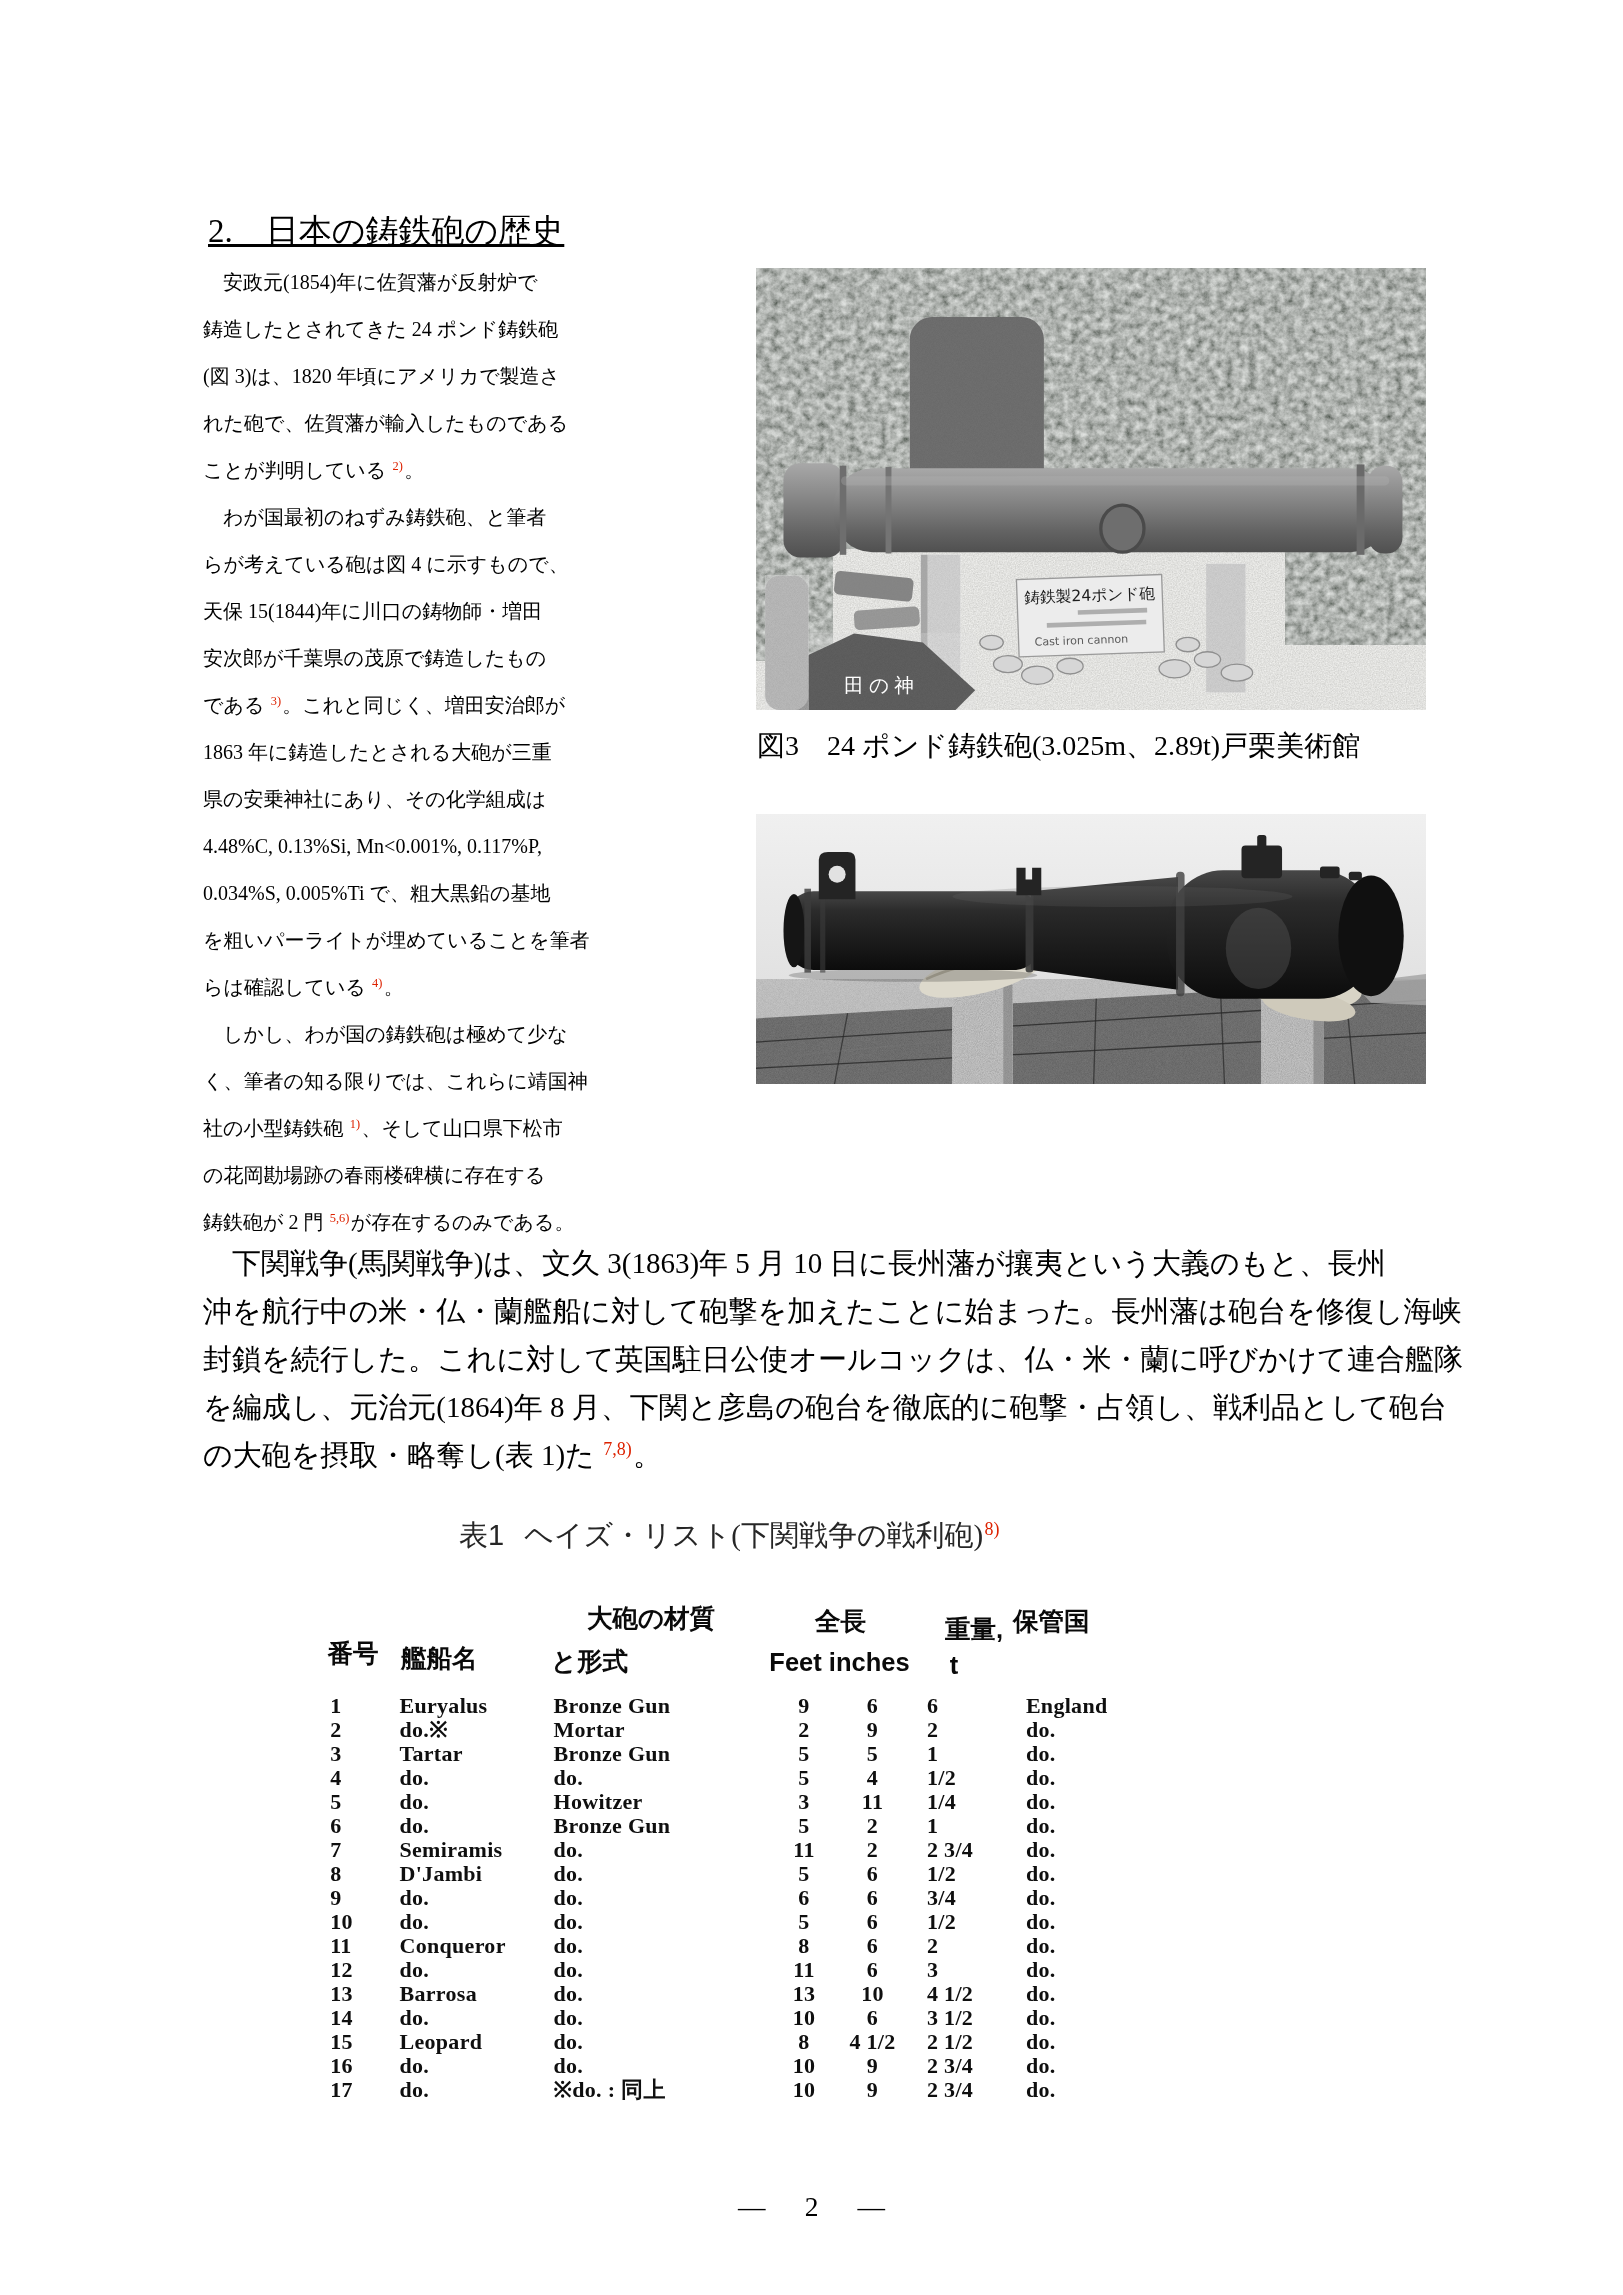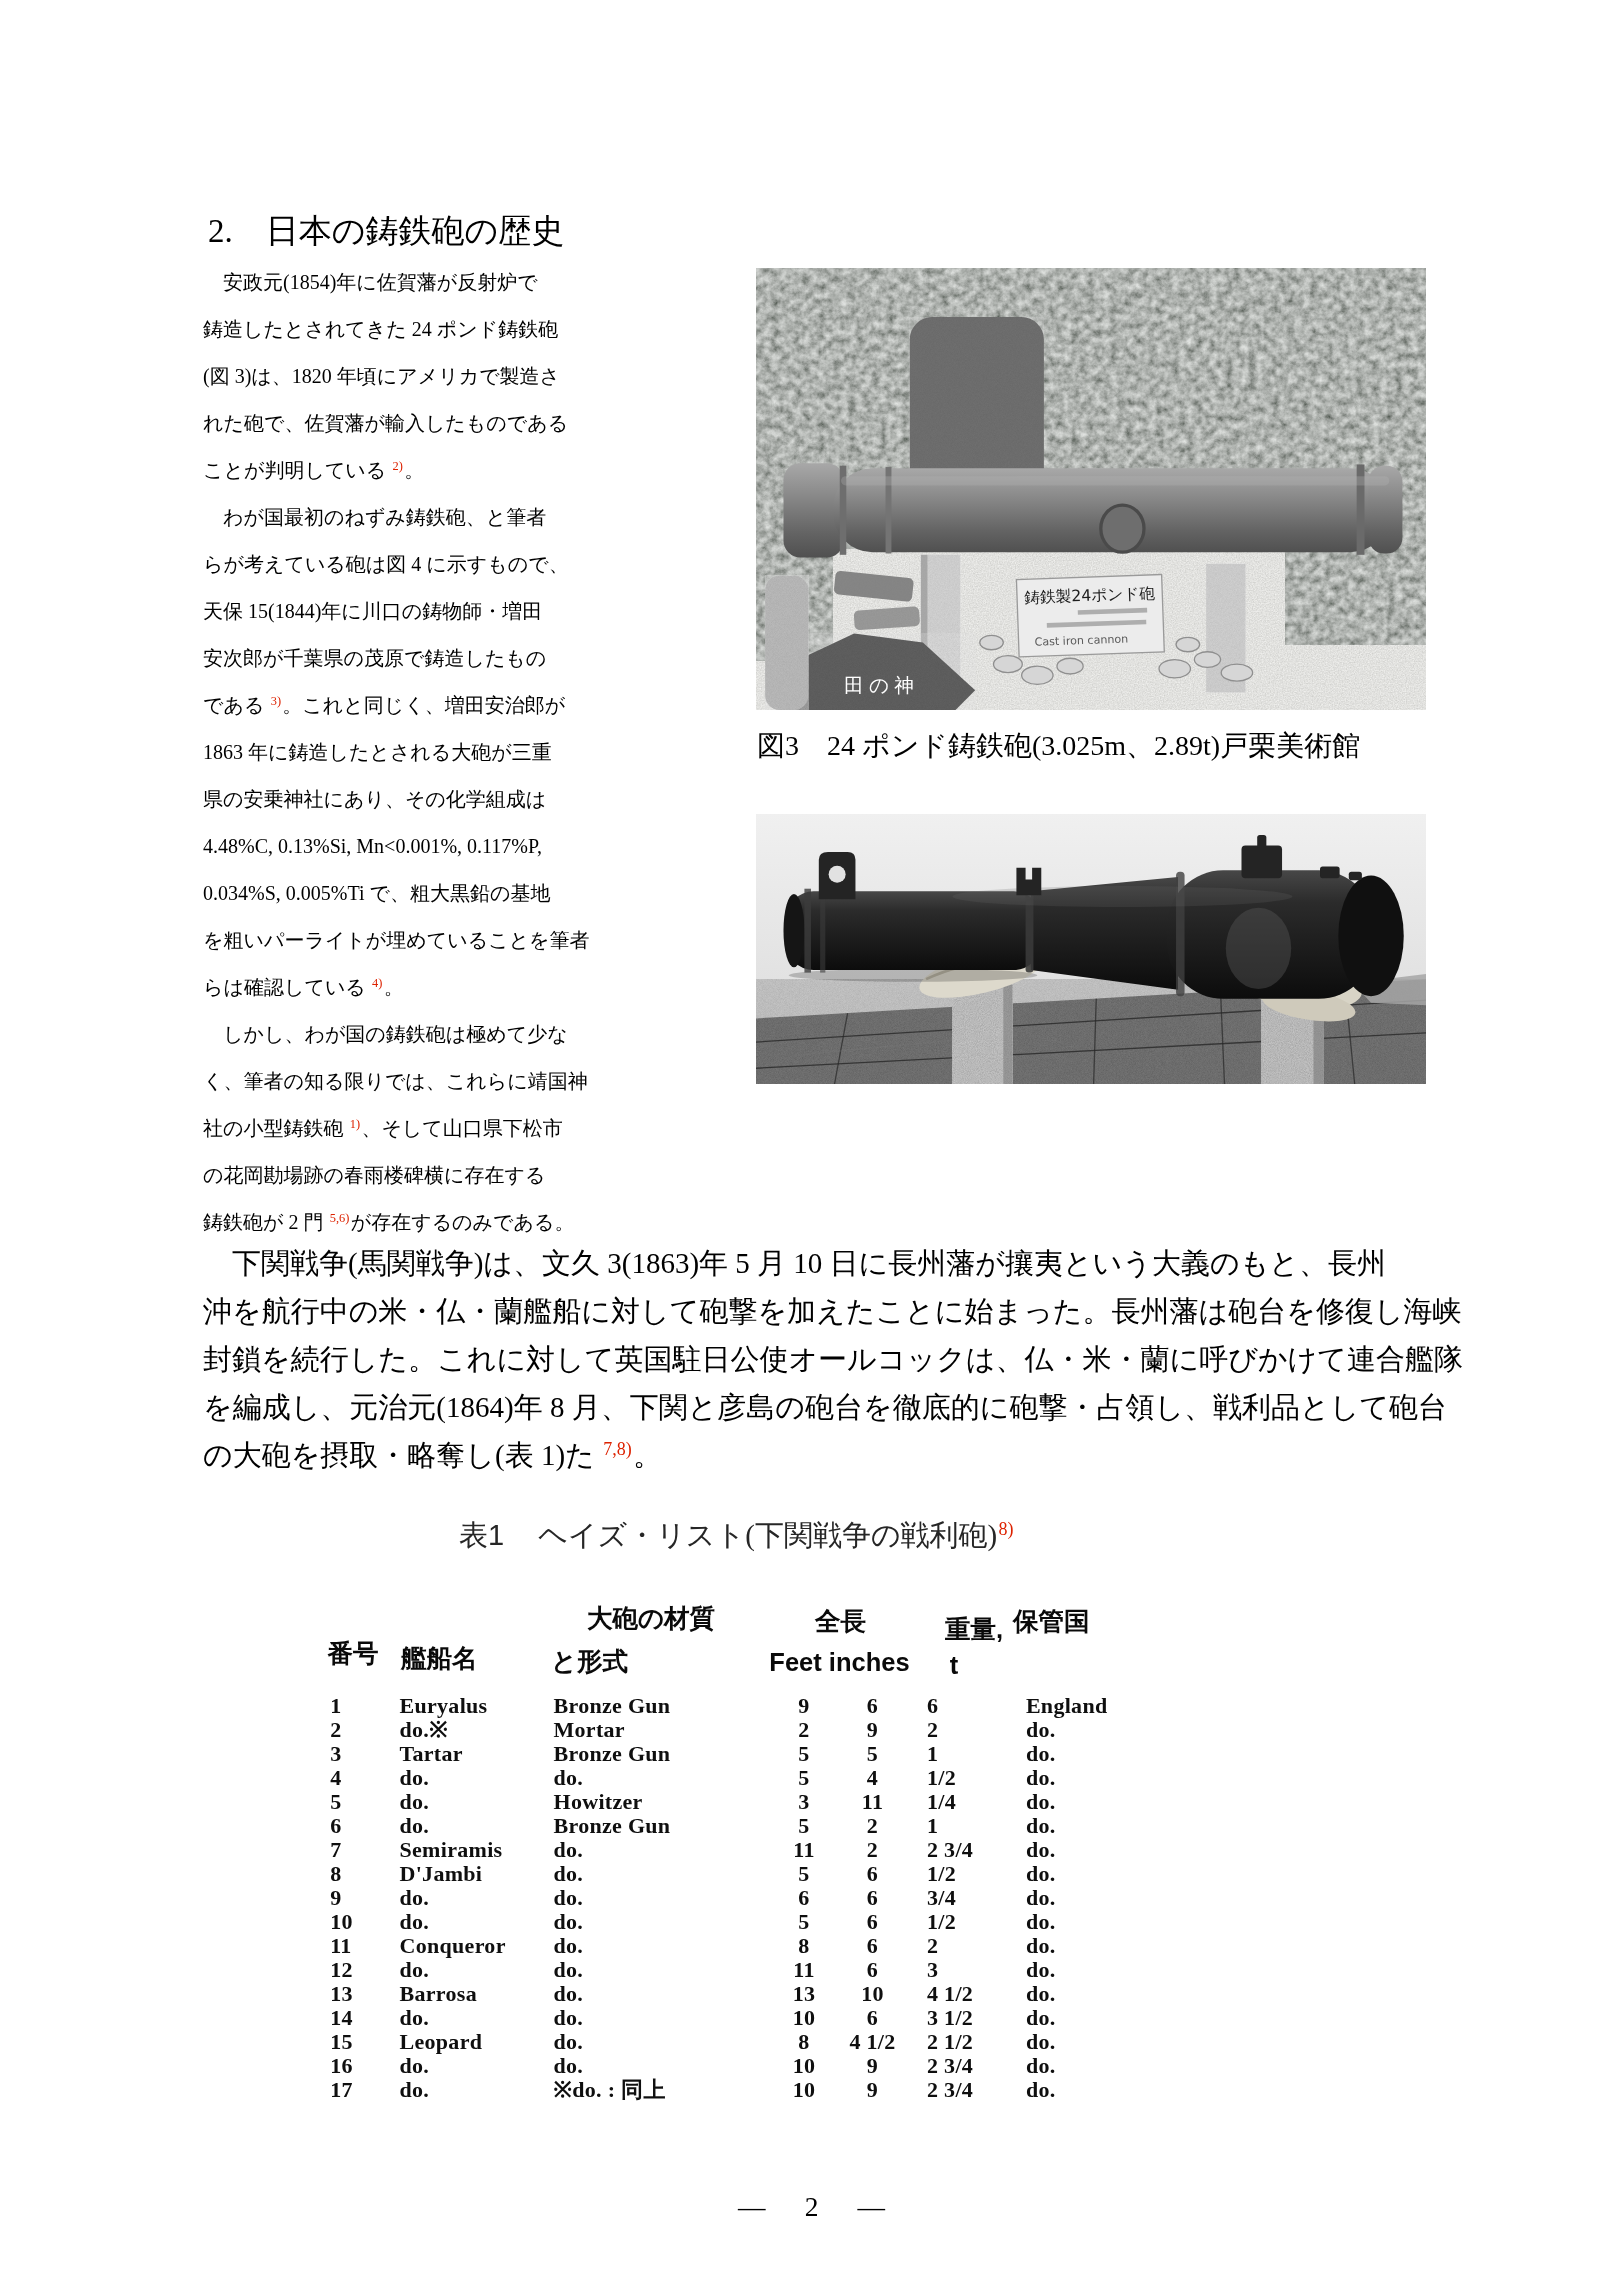--- a/index.html
+++ b/index.html
@@ -1,36 +1,36 @@
 <!DOCTYPE html>
 <html style="font-size:10.5px"><head>
 <meta charset="utf-8">
 <style>
   html,body{margin:0;padding:0;background:#888;}
   .page{
     position:relative;width:1623px;height:2295px;background:#ffffff;
     font-family:"Liberation Serif","DejaVu Serif",serif;color:#000;
     overflow:hidden;
   }
-  .heading{position:absolute;left:208px;top:209px;font-size:33px;white-space:nowrap;}
+  .heading{position:absolute;left:208px;top:209px;font-size:33px;white-space:nowrap;text-decoration:underline;}
   .leftcol{position:absolute;left:203px;top:259px;width:543px;}
   .leftcol .line{height:47px;line-height:47px;font-size:20px;white-space:nowrap;}
   .para2{position:absolute;left:203px;top:1239px;width:1243px;}
   .para2 .line{height:48px;line-height:48px;font-size:29px;white-space:nowrap;}
   .sup{color:#dd2200;font-size:0.62em;position:relative;top:-0.55em;margin:0 1.3px;}
   .figure{position:absolute;}
   .fig3{left:756px;top:268px;width:670px;height:442px;}
   .fig4{left:756px;top:814px;width:670px;height:270px;}
   .photo{width:100%;height:100%;display:block;}
   .photo text{font-family:"DejaVu Sans","Liberation Sans",sans-serif;}
   .caption{position:absolute;font-size:28px;white-space:nowrap;}
   .cap3{left:757px;top:727px;}
   .cap4{left:757px;top:1103px;}
   .table-title{position:absolute;left:459px;top:1516px;font-size:29px;color:#262626;white-space:nowrap;}
-  .table-title .tlabel{font-family:"Liberation Sans","DejaVu Sans",sans-serif;margin-right:34px;}
+  .table-title .tlabel{font-family:"Liberation Sans","DejaVu Sans",sans-serif;margin-right:20px;}
   
   .hayes{
     position:absolute;left:321px;top:1597px;width:818px;
     filter:blur(0.3px) contrast(1.05);color:#141414;
   }
   .thead{position:relative;height:96px;font-family:"Liberation Sans","DejaVu Sans",sans-serif;
     font-weight:bold;font-size:25.5px;color:#101010;}
   .thead > div{position:absolute;white-space:nowrap;}
   .h-no{left:6.5px;top:39px;}
   .h-ship{left:80px;top:44px;}

